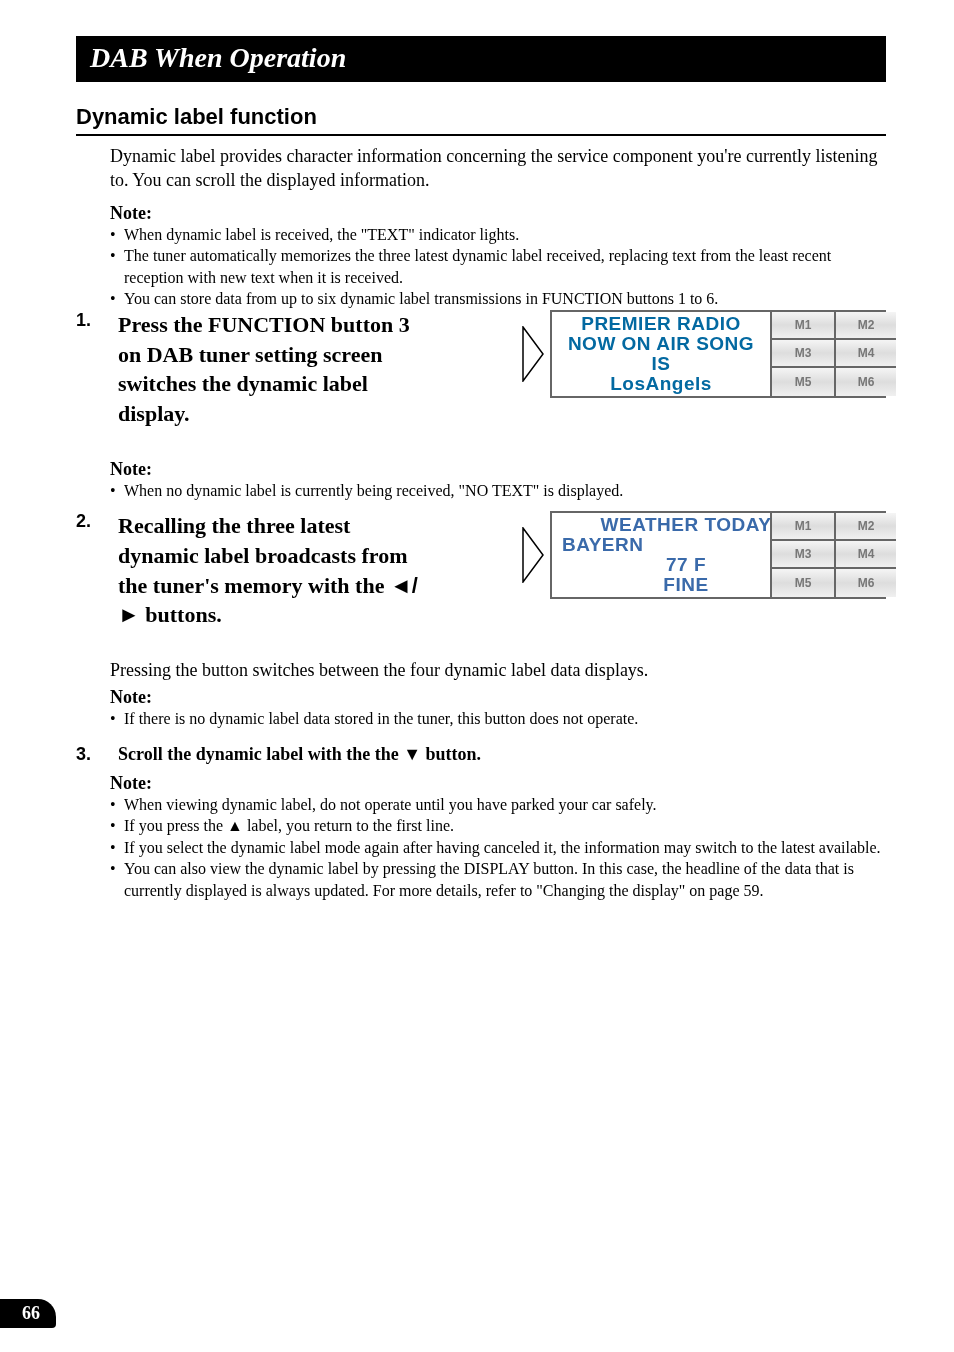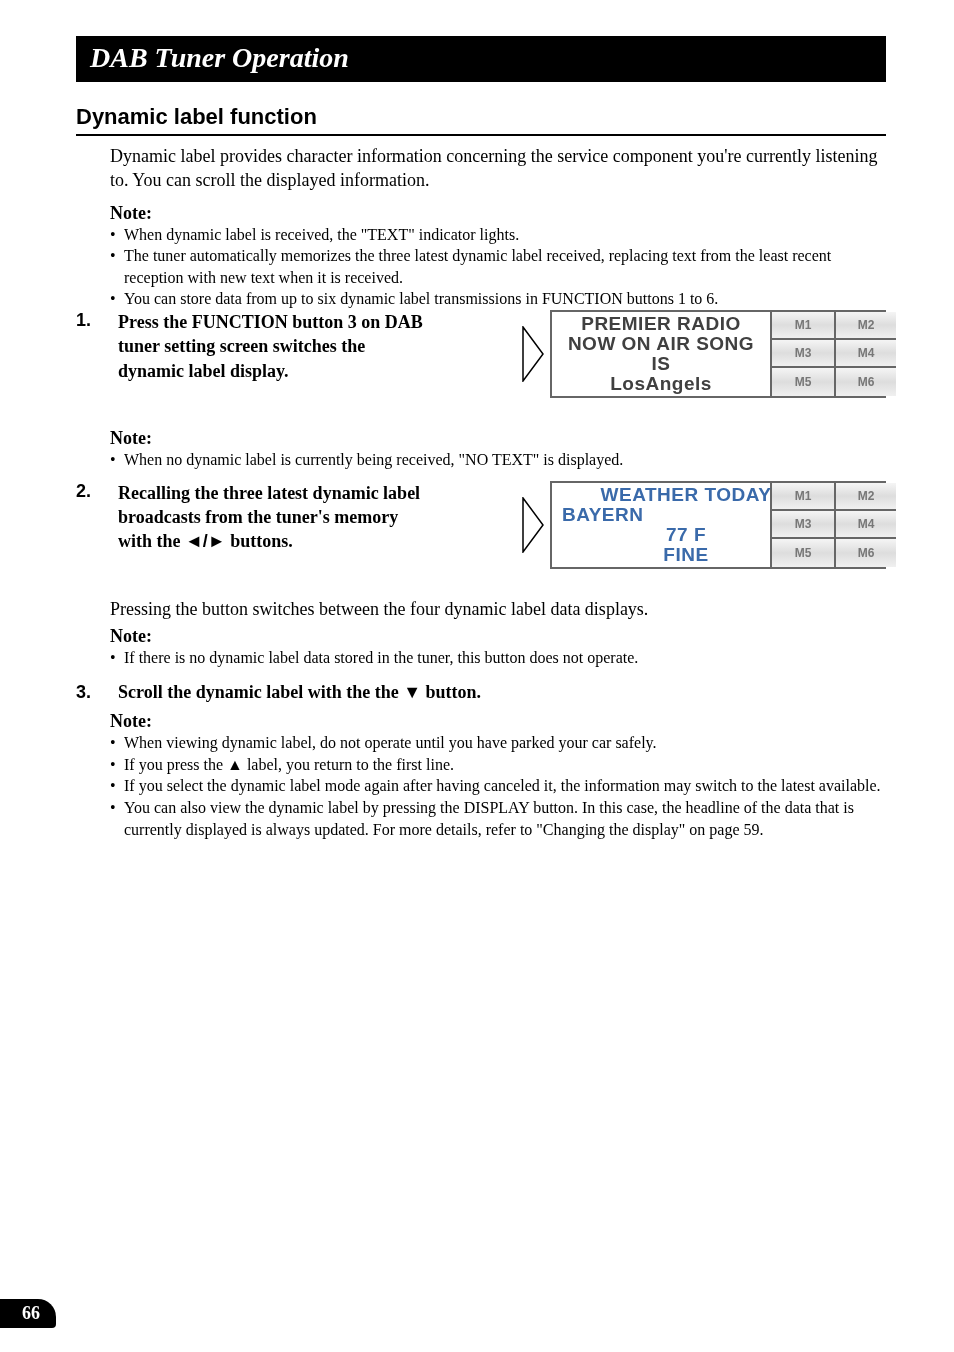--- a/index.html
+++ b/index.html
@@ -64,21 +64,21 @@
     margin-bottom: 12px;
   }
   .step-num {
     font-family: Arial, Helvetica, sans-serif;
     font-size: 18px;
     font-weight: bold;
     width: 24px;
     flex-shrink: 0;
   }
   .step-text {
-    font-size: 18px;
+    font-size: 22px;
     font-weight: bold;
     line-height: 1.35;
     flex: 1;
     max-width: 310px;
   }
   .screenshot-wrap {
     flex-shrink: 0;
     display: flex;
     align-items: center;
     gap: 6px;
@@ -98,21 +98,21 @@
   }
   .screen-left {
     width: 220px;
     border-right: 2px solid #666;
     display: flex;
     flex-direction: column;
     align-items: center;
     justify-content: center;
     font-family: "Arial Narrow", Arial, sans-serif;
     font-weight: bold;
-    color: #404040;
+    color: #0369a1;
     font-size: 19px;
     line-height: 1.05;
     letter-spacing: 0.5px;
     padding: 2px 4px;
   }
   .screen-left.left-align { align-items: flex-start; padding-left: 10px; }
   .screen-left .line { white-space: nowrap; }
   .screen-left .center { text-align: left; margin-left: 44px; }
   .mem-grid {
     display: grid;
@@ -151,21 +151,21 @@
     border-top-right-radius: 18px;
     border-bottom-right-radius: 4px;
   }
   .body-para { font-size: 18px; }
 </style>
 </head>
 <body>
 
 <div class="page">
 
-  <div class="title-bar">DAB Tuner Operation</div>
+  <div class="title-bar">DAB When Operation</div>
 
   <div class="section-heading">Dynamic label function</div>
 
   <p class="intro">Dynamic label provides character information concerning the service component you're currently listening to. You can scroll the displayed information.</p>
 
   <div>
     <div class="note-label">Note:</div>
     <ul class="bullets">
       <li>When dynamic label is received, the "TEXT" indicator lights.</li>
       <li>The tuner automatically memorizes the three latest dynamic label received, replacing text from the least recent reception with new text when it is received.</li>

